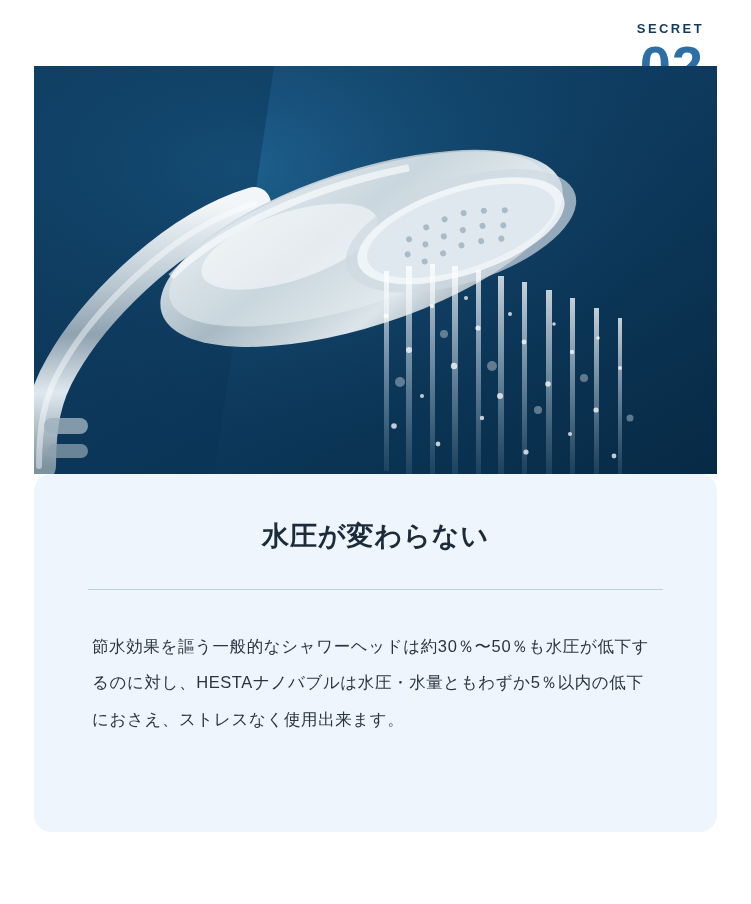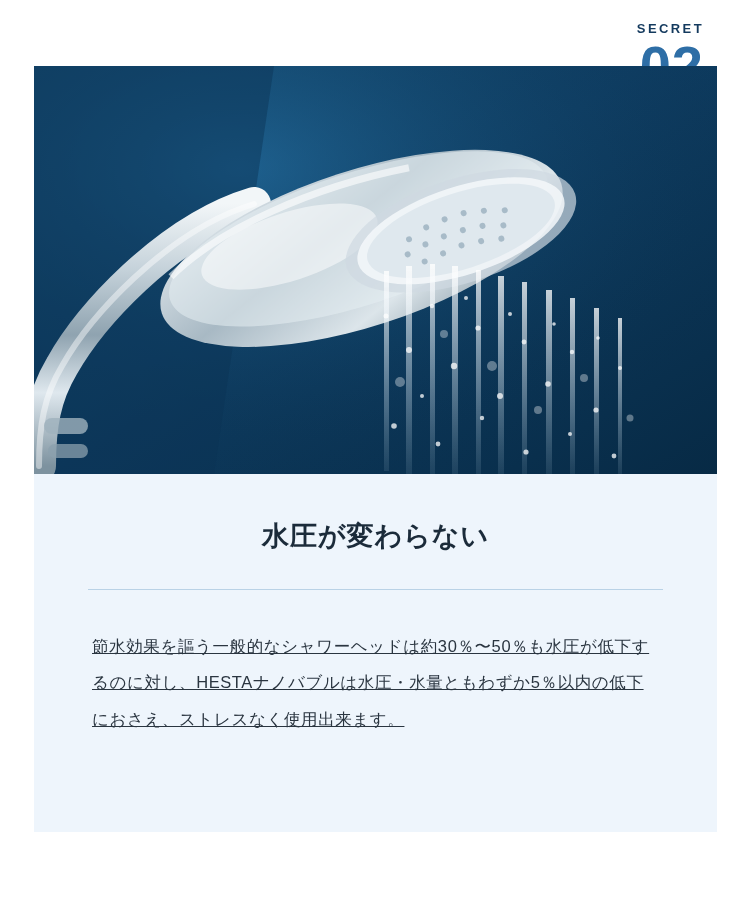--- a/index.html
+++ b/index.html
@@ -60,20 +60,21 @@
   }
 
   
   .panel {
     position: absolute;
     left: 34px;
     top: 474px;
     width: 683px;
     height: 358px;
     background: #eef5fc;
+    border-radius: 17px;
   }
   .panel-title {
     margin: 0;
     padding-top: 44px;
     text-align: center;
     font-size: 27px;
     font-weight: 700;
     color: #1b2b3a;
     letter-spacing: 1px;
   }
@@ -84,21 +85,20 @@
     margin: 35px auto 0 auto;
   }
   .panel-body {
     margin: 0;
     padding: 38px 58px 0 58px;
     font-size: 16.5px;
     line-height: 2.2;
     color: #2a3540;
     letter-spacing: 0.6px;
     text-align: left;
-    text-decoration: underline;
   }
 </style>
 </head>
 <body>
 
 <div class="page">
 
   <div class="secret-block">
     <span class="secret-label">SECRET</span>
     <span class="secret-number">02</span>

